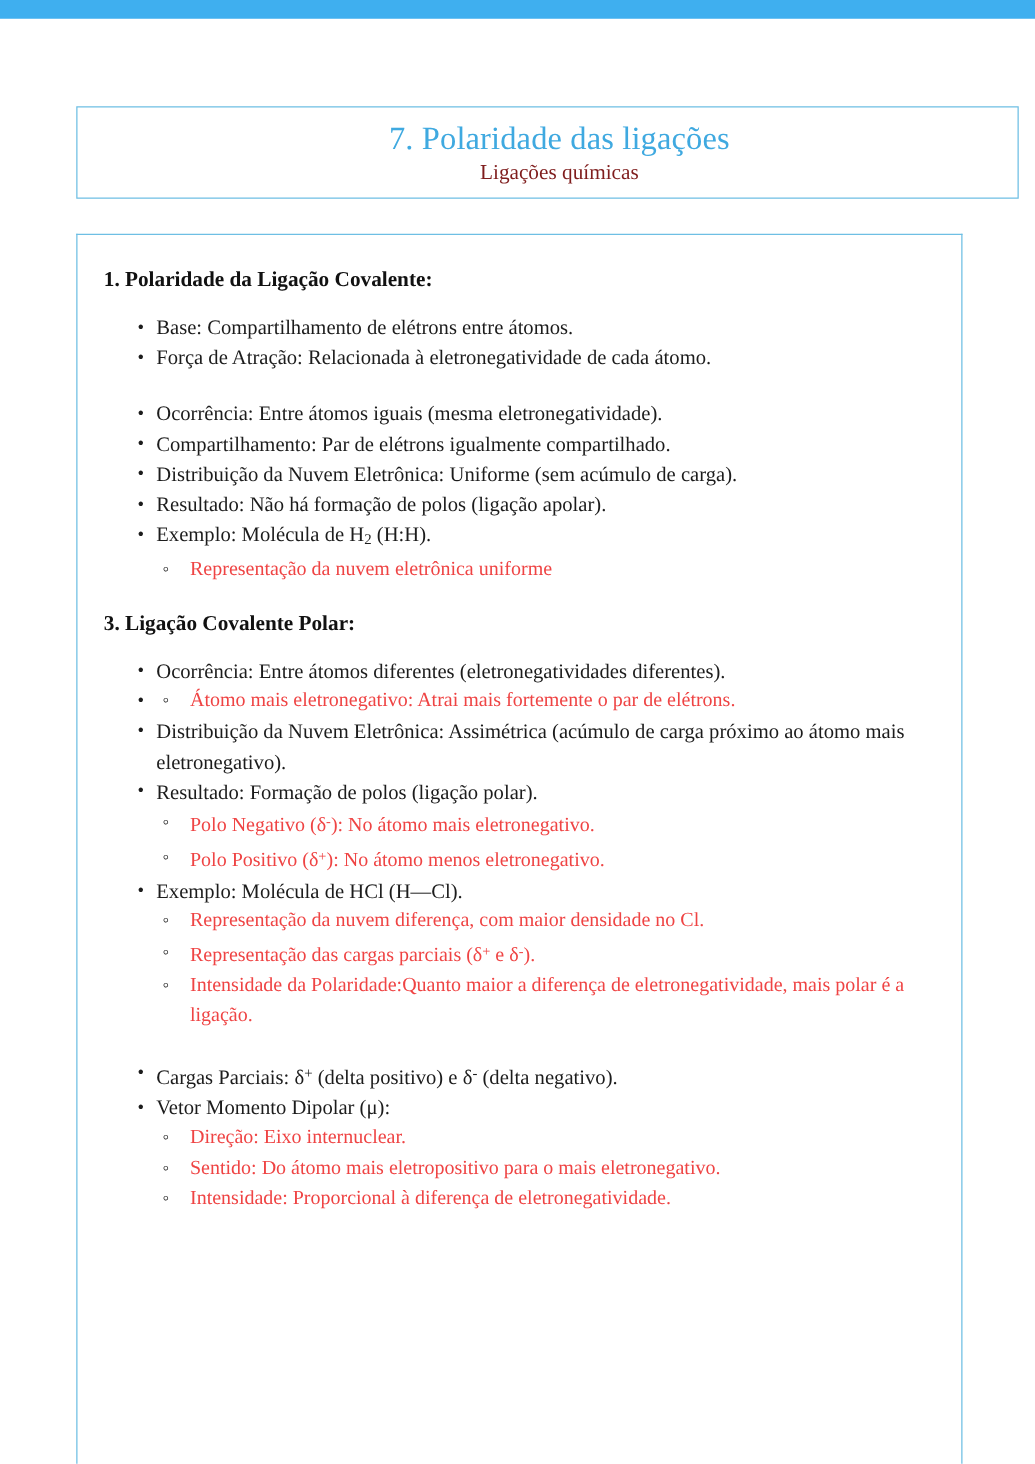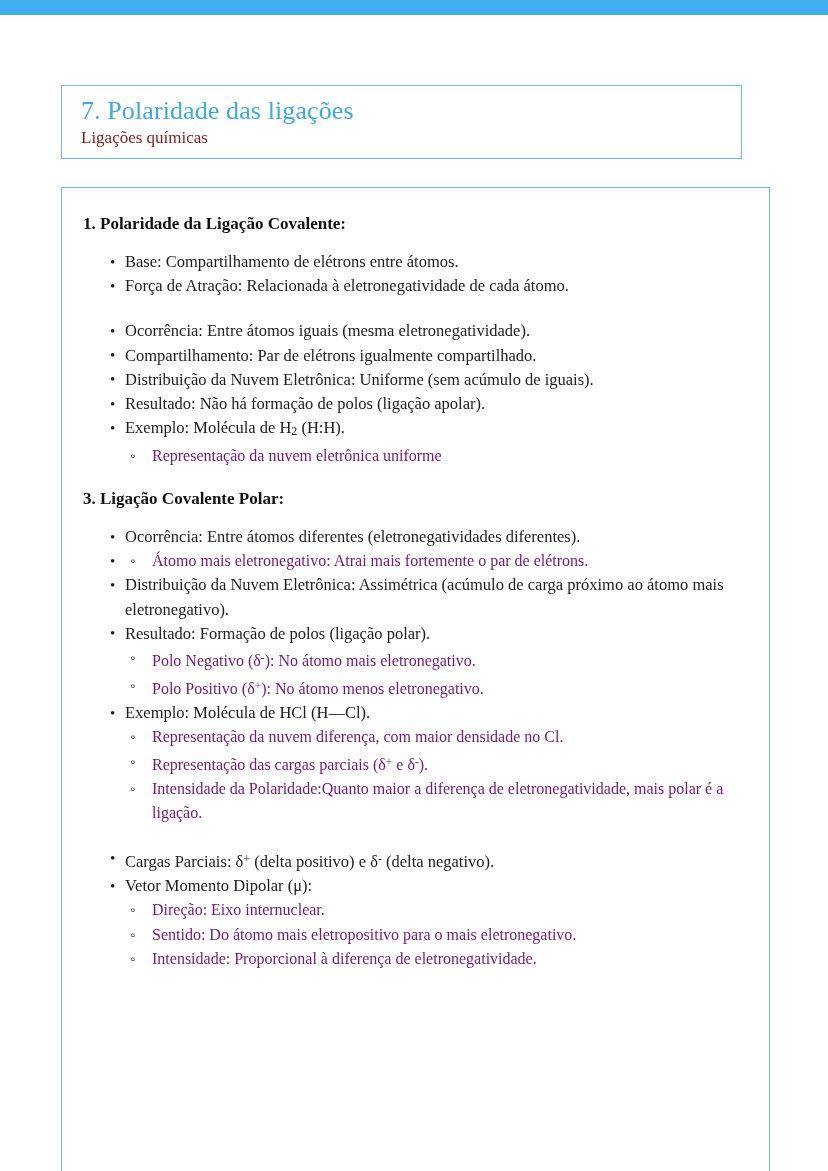--- a/index.html
+++ b/index.html
@@ -25,25 +25,26 @@
     width: 828px;
     height: 15px;
     background: #3fafef;
   }
 
   
   .title-card {
     position: absolute;
     left: 61px;
     top: 85px;
-    width: 681px;
+    width: 754px;
     height: 74px;
     box-sizing: border-box;
     border: 1px solid #6ebfe4;
     background: #ffffff;
+    text-align: center;
   }
   .title-inner {
     padding: 10px 0 0 19px;
   }
   .deck-title {
     font-family: "Liberation Serif", "DejaVu Serif", serif;
     font-size: 26px;
     line-height: 30px;
     color: #3fa9e0;
     font-weight: normal;
@@ -121,21 +122,21 @@
   ul.subbullets {
     margin: 0;
     padding: 0;
   }
   ul.subbullets > li.subbullet {
     position: relative;
     padding-left: 30px;
     margin-left: 3px;
     font-size: 16px;
     line-height: 24.2px;
-    color: #701a75;
+    color: #ef4444;
   }
   ul.subbullets > li.subbullet::before {
     content: "\25E6";
     position: absolute;
     left: 11px;
     top: 0;
     font-size: 15px;
     line-height: 24.2px;
     color: #1c1c1c;
   }
@@ -169,21 +170,21 @@
         <div class="section-heading">1. Polaridade da Ligação Covalente:</div>
         <ul class="bullets">
           <li class="bullet"><span>Base: Compartilhamento de elétrons entre átomos.</span></li>
           <li class="bullet"><span>Força de Atração: Relacionada à eletronegatividade de cada átomo.</span></li>
         </ul>
       </div>
       <div class="section">
         <ul class="bullets">
           <li class="bullet"><span>Ocorrência: Entre átomos iguais (mesma eletronegatividade).</span></li>
           <li class="bullet"><span>Compartilhamento: Par de elétrons igualmente compartilhado.</span></li>
-          <li class="bullet"><span>Distribuição da Nuvem Eletrônica: Uniforme (sem acúmulo de iguais).</span></li>
+          <li class="bullet"><span>Distribuição da Nuvem Eletrônica: Uniforme (sem acúmulo de carga).</span></li>
           <li class="bullet"><span>Resultado: Não há formação de polos (ligação apolar).</span></li>
           <li class="bullet"><span>Exemplo: Molécula de H<sub>2</sub> (H:H).</span><ul class="subbullets">
               <li class="subbullet"><span>Representação da nuvem eletrônica uniforme</span></li>
             </ul></li>
         </ul>
       </div>
       <div class="section">
         <div class="section-heading">3. Ligação Covalente Polar:</div>
         <ul class="bullets">
           <li class="bullet"><span>Ocorrência: Entre átomos diferentes (eletronegatividades diferentes).</span></li>

